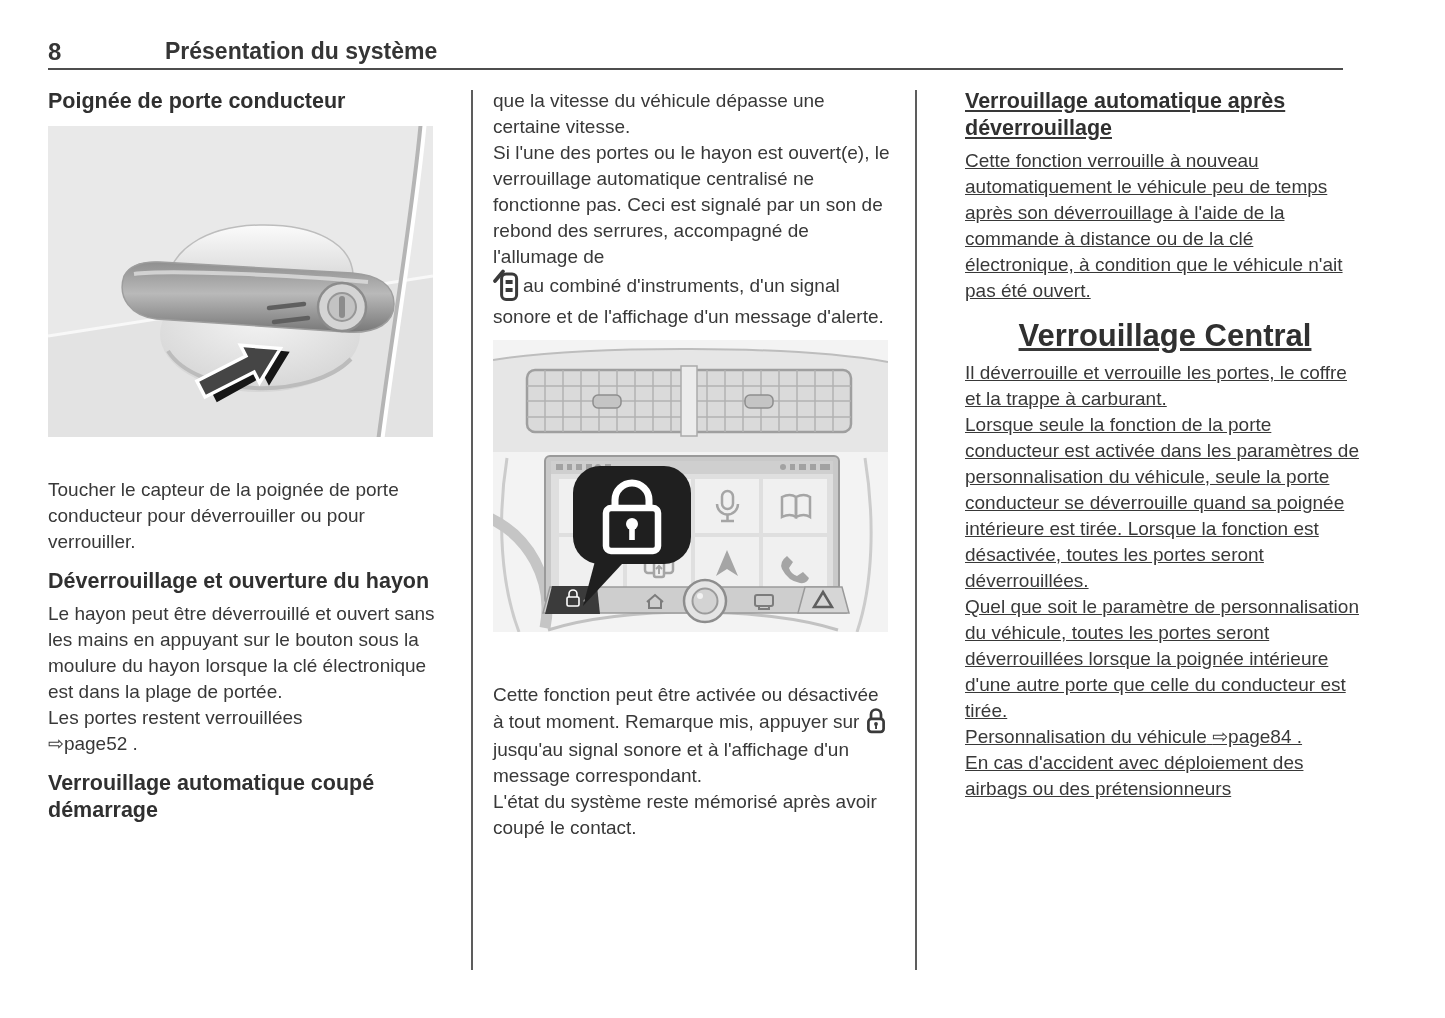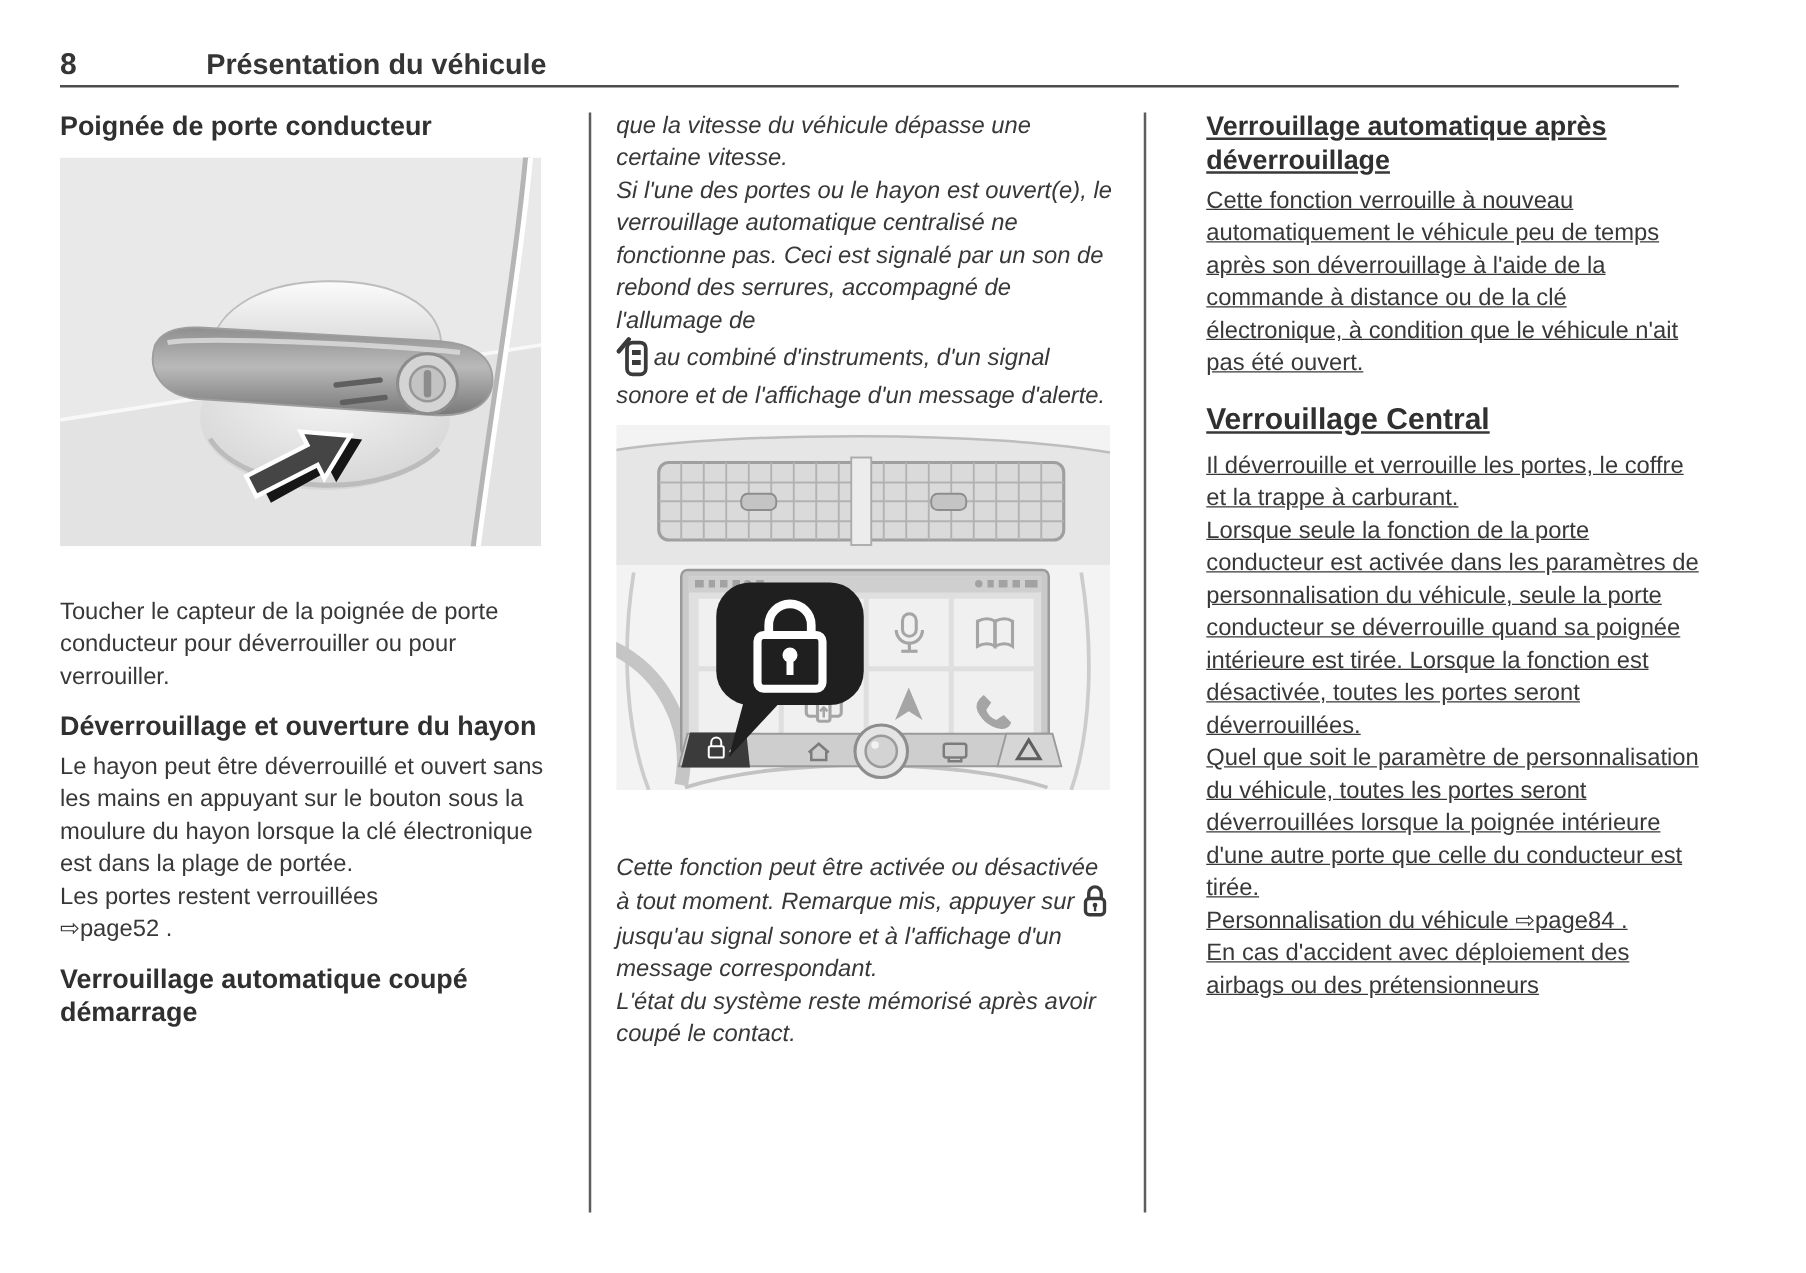--- a/index.html
+++ b/index.html
@@ -9,45 +9,45 @@
     overflow:hidden;
   }
   .abs{position:absolute;}
   
   #page-number{left:48px;top:38px;font-size:24px;font-weight:bold;color:#353535;}
   #page-title{left:165px;top:38px;font-size:23px;font-weight:bold;color:#353535;}
   #header-rule{left:48px;top:68px;width:1295px;height:2px;background:#4d4d4d;}
   
   .col{position:absolute;top:88px;width:400px;}
   #col1{left:48px;}
-  #col2{left:493px;font-style:italic;}
+  #col2{left:493px;}
   #col3{left:965px;text-decoration:underline;}
   .vsep{position:absolute;top:90px;height:880px;width:2px;background:#5d5d5d;}
   #vsep1{left:471px;}
   #vsep2{left:915px;}
   
   p{margin:0;font-size:19px;line-height:26px;color:#383838;}
   h3{margin:13px 0 6px 0;font-size:21.5px;line-height:27px;font-weight:bold;color:#303030;}
   h3.first{margin-top:0;}
-  h2{margin:15px 0 8px 0;font-size:24px;line-height:33px;font-weight:bold;color:#303030;}
+  h2{margin:15px 0 8px 0;font-size:31px;line-height:33px;font-weight:bold;color:#303030;text-align:center;}
   .two-line-h{margin-bottom:6px;}
   .remark{font-weight:bold;}
   .xref{white-space:nowrap;}
   
   .figure{display:block;}
   #figure-door-handle{margin:11px 0 40px 0;width:385px;height:311px;}
   #figure-infotainment{margin:10px 0 50px 0;width:395px;height:292px;}
   .inline-icon{display:inline-block;vertical-align:middle;position:relative;top:-2px;}
   .inline-icon.big{margin-right:4px;}
 </style>
 </head>
 <body>
 
 <div class="abs" id="page-number">8</div>
-<div class="abs" id="page-title">Présentation du véhicule</div>
+<div class="abs" id="page-title">Présentation du système</div>
 <div class="abs" id="header-rule"></div>
 
 <div class="vsep" id="vsep1"></div>
 <div class="vsep" id="vsep2"></div>
 
 <div class="col" id="col1">
   <h3 class="first">Poignée de porte conducteur</h3>
 
   <svg id="figure-door-handle" class="figure" viewBox="0 0 385 311">
     <defs>

